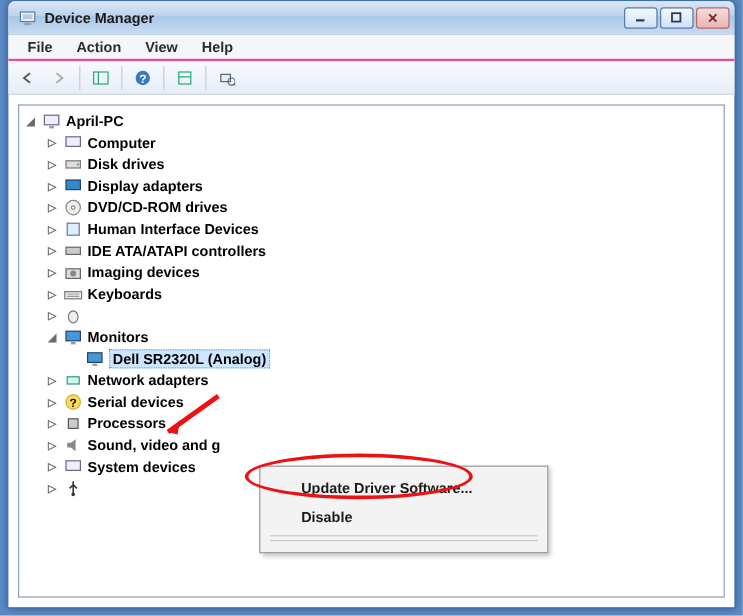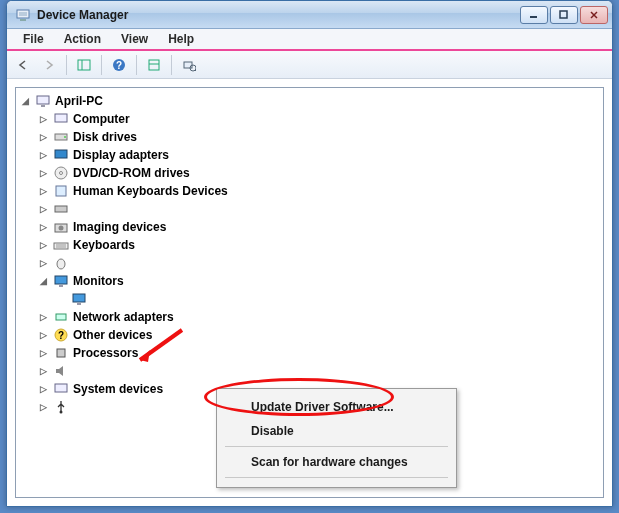--- a/index.html
+++ b/index.html
@@ -279,31 +279,32 @@
                 </div>
               </li>
             <li>
                 <div class="node">
                   <span class="expander">▷</span>
                   <span class="node-icon">
                     <svg width="16" height="16">
                       <rect x="3" y="3" width="10" height="10" fill="#def" stroke="#679"></rect>
                     </svg>
                   </span>
-                  <span class="node-label">Human Keyboards Devices</span>
+                  <span class="node-label">Human Interface Devices</span>
                 </div>
               </li>
             <li>
                 <div class="node">
                   <span class="expander">▷</span>
                   <span class="node-icon">
                     <svg width="16" height="16">
                       <rect x="2" y="5" width="12" height="6" fill="#ccc" stroke="#666"></rect>
                     </svg>
                   </span>
+                  <span class="node-label">IDE ATA/ATAPI controllers</span>
                 </div>
               </li>
             <li>
                 <div class="node">
                   <span class="expander">▷</span>
                   <span class="node-icon">
                     <svg width="16" height="16">
                       <rect x="2" y="5" width="12" height="8" fill="#ddd" stroke="#666"></rect>
                       <circle cx="8" cy="9" r="2.5" fill="#888"></circle>
                     </svg>
@@ -348,20 +349,21 @@
               <ul>
                 <li>
                     <div class="node selected">
                       <span class="expander"></span>
                       <span class="node-icon">
                         <svg width="16" height="16">
                           <rect x="2" y="3" width="12" height="8" fill="#49d" stroke="#246"></rect>
                           <rect x="6" y="12" width="4" height="2" fill="#99a"></rect>
                         </svg>
                       </span>
+                      <span class="node-label">Dell SR2320L (Analog)</span>
                     </div>
                   </li>
               </ul>
             </li>
             <li>
                 <div class="node">
                   <span class="expander">▷</span>
                   <span class="node-icon">
                     <svg width="16" height="16">
                       <rect x="3" y="5" width="10" height="6" fill="#cfe" stroke="#396"></rect>
@@ -372,21 +374,21 @@
               </li>
             <li>
                 <div class="node">
                   <span class="expander">▷</span>
                   <span class="node-icon">
                     <svg width="16" height="16">
                       <circle cx="8" cy="8" r="6" fill="#fd5" stroke="#ca3"></circle>
                       <text x="8" y="12" font-size="10" text-anchor="middle" fill="#000">?</text>
                     </svg>
                   </span>
-                  <span class="node-label">Other devices</span>
+                  <span class="node-label">Serial devices</span>
                 </div>
               </li>
             <li>
                 <div class="node">
                   <span class="expander">▷</span>
                   <span class="node-icon">
                     <svg width="16" height="16">
                       <rect x="4" y="4" width="8" height="8" fill="#ccc" stroke="#555"></rect>
                     </svg>
                   </span>
@@ -394,20 +396,21 @@
                 </div>
               </li>
             <li>
                 <div class="node">
                   <span class="expander">▷</span>
                   <span class="node-icon">
                     <svg width="16" height="16">
                       <path d="M3 6 L6 6 L10 3 L10 13 L6 10 L3 10 Z" fill="#888"></path>
                     </svg>
                   </span>
+                  <span class="node-label">Sound, video and g</span>
                 </div>
               </li>
             <li>
                 <div class="node">
                   <span class="expander">▷</span>
                   <span class="node-icon">
                     <svg width="16" height="16">
                       <rect x="2" y="3" width="12" height="8" fill="#eef" stroke="#668"></rect>
                     </svg>
                   </span>
@@ -432,20 +435,19 @@
       <svg class="red-arrow" viewBox="0 0 50 38">
         <path d="M48 2 L6 32" stroke="#e11" stroke-width="4" fill="none"></path>
         <path d="M6 32 L16 22 L14 34 Z" fill="#e11"></path>
       </svg>
       <div class="red-oval"></div>
 
       <div class="context-menu">
         <div class="ctx-item">Update Driver Software...</div>
         <div class="ctx-item">Disable</div>
         <div class="ctx-sep"></div>
-        <div class="ctx-item">Scan for hardware changes</div>
         <div class="ctx-sep"></div>
 
       </div>
 
     </div>
   </div>
 </div>
 
 </body></html>

